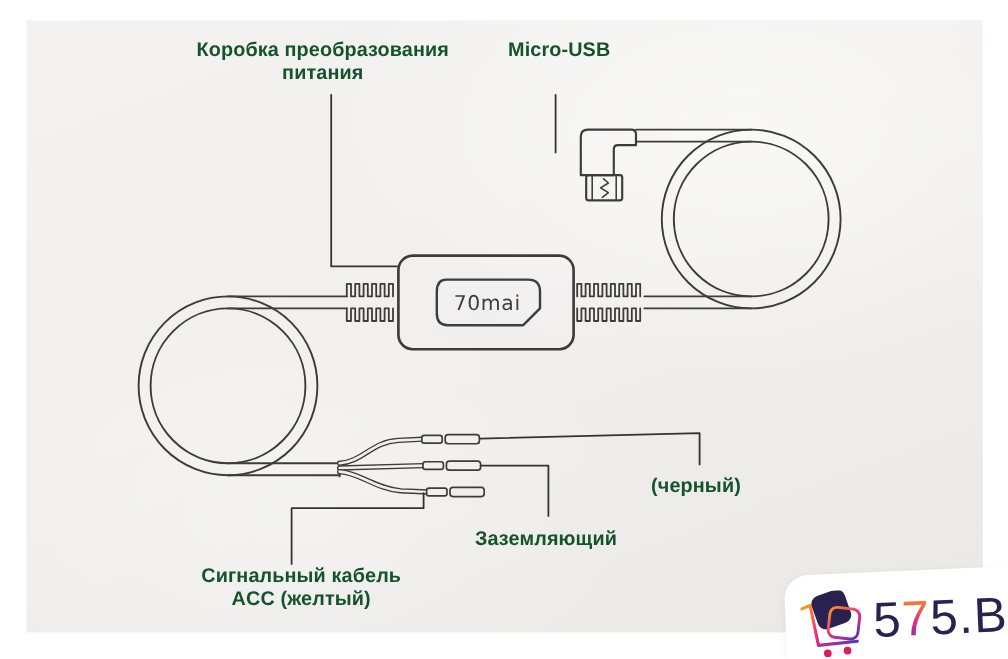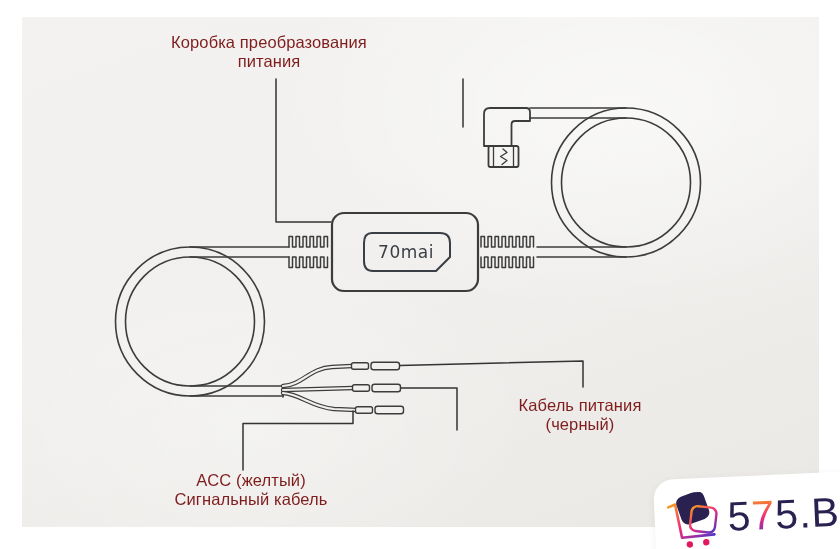--- a/index.html
+++ b/index.html
@@ -14,22 +14,22 @@
     position:absolute;left:22px;top:17px;width:797px;height:510px;
     background-image:
       radial-gradient(ellipse 500px 300px at 75% 18%, rgba(255,255,255,.55), rgba(255,255,255,0) 70%),
       radial-gradient(ellipse 420px 260px at 28% 80%, rgba(255,255,255,.30), rgba(255,255,255,0) 70%),
       linear-gradient(160deg,#f3f2f1 0%,#f1f0ee 45%,#e9e8e5 100%);
   }
   .diagram-svg{position:absolute;left:0;top:0;width:840px;height:549px;}
   .diagram-label{
     position:absolute;
     text-align:center;
-    font-size:16.5px;line-height:19px;font-weight:normal;
-    color:#7f1d1d;
+    font-size:16.5px;line-height:19px;font-weight:bold;
+    color:#14532d;
     letter-spacing:.1px;
   }
   .diagram-label span{display:block;}
   .lbl-power-box{left:144px;top:33px;width:250px;}
   .lbl-micro-usb{left:396px;top:33px;width:140px;}
   .lbl-power-cable{left:495px;top:396px;width:170px;}
   .lbl-ground-wire{left:370px;top:440px;width:170px;}
   .lbl-acc-cable{left:158px;top:471px;width:186px;}
   .watermark-card{
     position:absolute;left:653px;top:480px;width:215px;height:95px;
@@ -132,30 +132,31 @@
       <path d="M400.5,388 H457 V430"></path>
       <path d="M353,411 V423.5 H243 V470"></path>
     </g>
   </svg>
 
   <div class="diagram-label lbl-power-box">
     <span>Коробка преобразования</span>
     <span>питания</span>
   </div>
   <div class="diagram-label lbl-micro-usb">
+    <span>Micro-USB</span>
   </div>
   <div class="diagram-label lbl-power-cable">
-    <span>Кабель питания</span>
     <span>(черный)</span>
   </div>
   <div class="diagram-label lbl-ground-wire">
+    <span>Заземляющий</span>
   </div>
   <div class="diagram-label lbl-acc-cable">
+    <span>Сигнальный кабель</span>
     <span>ACC (желтый)</span>
-    <span>Сигнальный кабель</span>
   </div>
 
   <div class="watermark-card">
     <svg class="wm-icon" width="56" height="58" viewBox="0 0 56 58" fill="none">
       <defs>
         <linearGradient id="wg" x1="0" y1="0" x2="1" y2="1">
           <stop offset="0" stop-color="#f6a11a"></stop>
           <stop offset="0.5" stop-color="#ee2a7b"></stop>
           <stop offset="1" stop-color="#4d34c9"></stop>
         </linearGradient>

